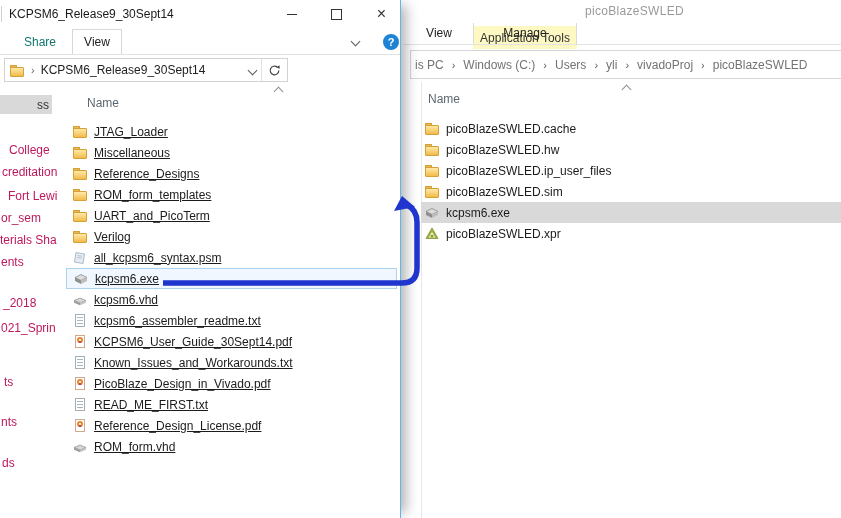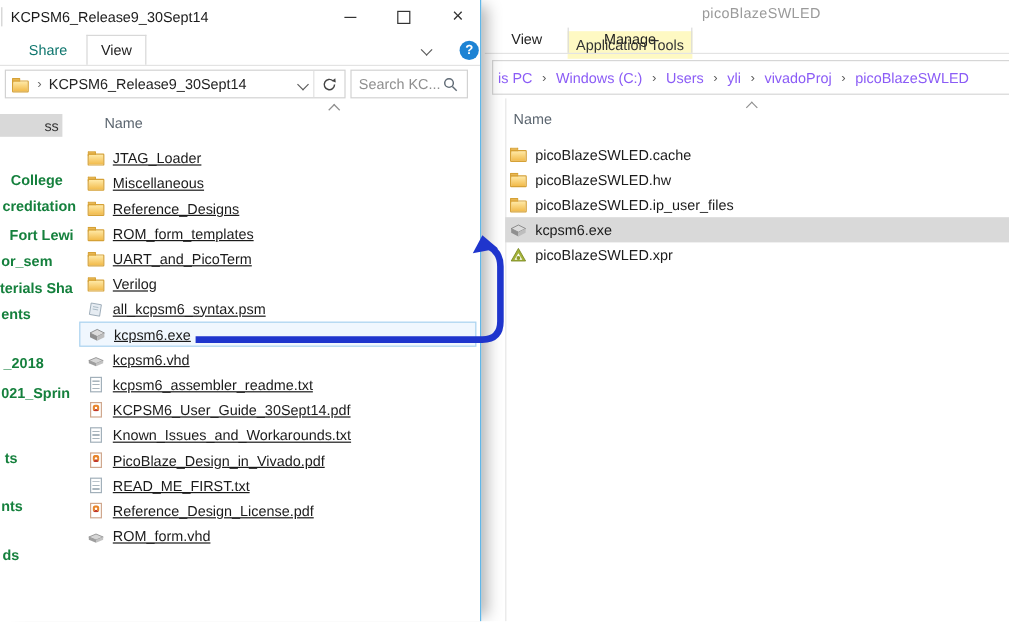--- a/index.html
+++ b/index.html
@@ -10,21 +10,21 @@
   .rwin{position:absolute;left:404px;top:0;width:437px;height:518px;background:#fff;}
   .r-apptools{position:absolute;left:69px;top:0;width:104px;height:23px;background:#fef9c3;
               display:flex;align-items:center;justify-content:center;color:#333;margin-top:26px;}
   .r-title{position:absolute;left:181px;top:0;height:22px;line-height:22px;color:#9a9a9a;letter-spacing:.3px;}
   .r-tab-view{position:absolute;left:12px;top:23px;width:46px;height:21px;line-height:21px;text-align:center;color:#222;}
   .r-tab-manage{position:absolute;left:69px;top:23px;width:104px;height:21px;line-height:21px;text-align:center;
                 border-left:1px solid #dadada;border-right:1px solid #dadada;box-sizing:border-box;color:#222;}
   .r-ribbonline{position:absolute;left:0;top:44px;width:437px;height:1px;background:#e3e3e3;}
   .r-addr{position:absolute;left:6px;top:50px;width:434px;height:29px;border:1px solid #d6d6d6;box-sizing:border-box;
           display:flex;align-items:center;padding-left:4px;background:#fff;white-space:nowrap;}
-  .crumb{color:#8b5cf6;cursor:default;}
+  .crumb{color:#737373;cursor:default;}
   .crumb-sep{color:#5a5a5a;margin:0 8px;font-size:11px;}
   .r-listline{position:absolute;left:17px;top:82px;width:1px;height:436px;background:#e7e7e7;}
   .colhead{color:#5c6670;}
   .r-name{position:absolute;left:24px;top:92px;}
   .chev-up{display:inline-block;width:6px;height:6px;border-left:1px solid #8f8f8f;border-top:1px solid #8f8f8f;transform:rotate(45deg);}
   .r-sort{position:absolute;left:219px;top:86px;}
   .l-sort{position:absolute;left:275px;top:88px;}
   .rrows{position:absolute;left:17px;top:118px;right:0;}
   .frow{height:21px;display:flex;align-items:center;padding-left:3px;white-space:nowrap;box-sizing:border-box;}
   .rsel{background:#d9d9d9;}
@@ -60,21 +60,21 @@
   .l-search input{border:none;outline:none;width:70px;padding:0 0 0 6px;font:12px "Liberation Sans",sans-serif;color:#333;background:transparent;}
   .l-search input::placeholder{color:#8f8f8f;}
   .l-name{position:absolute;left:87px;top:96px;}
   .lrows{position:absolute;left:66px;top:121px;width:331px;text-decoration:underline;}
   .lrows .frow{padding-left:6px;}
   .lsel{background:#f0f7fe;border:1px solid #abd3ef;}
 
   
   .side-sel{position:absolute;left:0;top:95px;width:52px;height:19px;background:#d9d9d9;
             display:flex;align-items:center;justify-content:flex-end;padding-right:3px;box-sizing:border-box;color:#333;}
-  .side-item{position:absolute;white-space:nowrap;color:#15803d;height:15px;line-height:15px;font-weight:bold;}
+  .side-item{position:absolute;white-space:nowrap;color:#be185d;height:15px;line-height:15px;}
 
   
   .ic{width:16px;height:16px;position:relative;flex:0 0 16px;margin-right:6px;display:inline-block;}
   .ic.small{width:15px;height:15px;flex:0 0 15px;margin-right:0;}
   .folder::before{content:"";position:absolute;left:1px;top:2px;width:7px;height:4px;background:#e9b753;
                   border:1px solid #d5a136;border-bottom:none;border-radius:1px 1px 0 0;box-sizing:border-box;}
   .folder::after{content:"";position:absolute;left:1px;top:4px;width:14px;height:10px;
                  background:linear-gradient(180deg,#ffe9a6,#f2bb4b);border:1px solid #d5a136;border-radius:1px;box-sizing:border-box;}
   .txtic::before{content:"";position:absolute;left:3px;top:1px;width:10px;height:13px;background:#fff;border:1px solid #a2b0ba;box-sizing:border-box;}
   .txtic::after{content:"";position:absolute;left:5px;top:4px;width:6px;height:8px;
@@ -125,20 +125,24 @@
         <span>picoBlazeSWLED.cache</span>
       </div>
       <div class="frow">
         <span class="ic folder"></span>
         <span>picoBlazeSWLED.hw</span>
       </div>
       <div class="frow">
         <span class="ic folder"></span>
         <span>picoBlazeSWLED.ip_user_files</span>
       </div>
+      <div class="frow">
+        <span class="ic folder"></span>
+        <span>picoBlazeSWLED.sim</span>
+      </div>
       <div class="frow rsel">
         <svg class="ic" viewBox="0 0 16 16">
           <polygon points="2,6.5 8,3.5 14,6.5 8,9.5" fill="#dcdcdc" stroke="#6e6e6e" stroke-width="0.6"></polygon>
           <polygon points="2,6.5 8,9.5 8,13 2,10" fill="#8f8f8f"></polygon>
           <polygon points="14,6.5 8,9.5 8,13 14,10" fill="#bdbdbd"></polygon>
         </svg>
         <span>kcpsm6.exe</span>
       </div>
       <div class="frow">
         <svg class="ic" viewBox="0 0 16 16">
@@ -182,27 +186,20 @@
         </span>
       <span class="addr-divider"></span>
       <span class="addr-refresh">
         <svg width="13" height="13" viewBox="0 0 13 13">
           <path d="M10.8 6.5 a4.3 4.3 0 1 1 -1.4 -3.2" fill="none" stroke="#444" stroke-width="1.2"></path>
           <polygon points="11.4,1.2 11.8,4.8 8.4,3.6" fill="#444"></polygon>
         </svg>
       </span>
     </div>
 
-    <div class="l-search">
-      <input type="text" placeholder="Search KC..." style="">
-      <svg width="13" height="13" viewBox="0 0 13 13">
-        <circle cx="5.2" cy="5.2" r="3.6" fill="none" stroke="#5f6a75" stroke-width="1.2"></circle>
-        <line x1="8" y1="8" x2="11.6" y2="11.6" stroke="#5f6a75" stroke-width="1.2"></line>
-      </svg>
-    </div>
 
     <div class="side-sel">
       <span>ss</span>
     </div>
     <div class="side-item" style="top:143px;left:9px">College</div>
     <div class="side-item" style="top:165px;left:2px">creditation</div>
     <div class="side-item" style="top:189px;left:8px">Fort Lewi</div>
     <div class="side-item" style="top:211px;left:1px">or_sem</div>
     <div class="side-item" style="top:233px;left:0px">terials Sha</div>
     <div class="side-item" style="top:255px;left:1px">ents</div>

